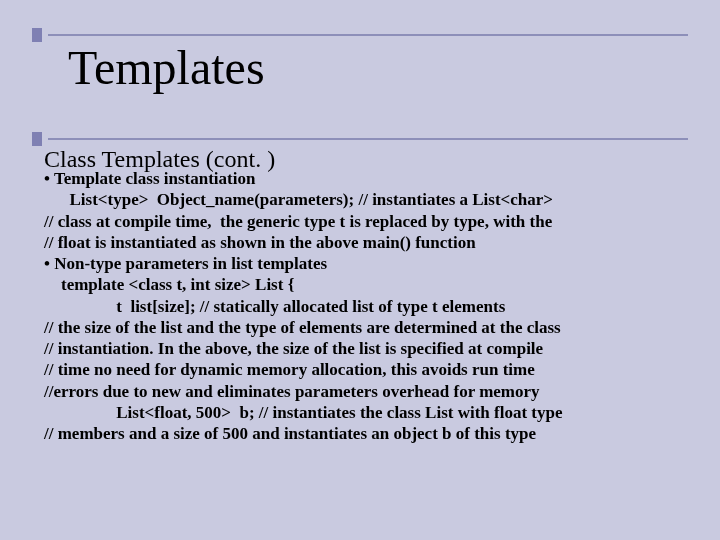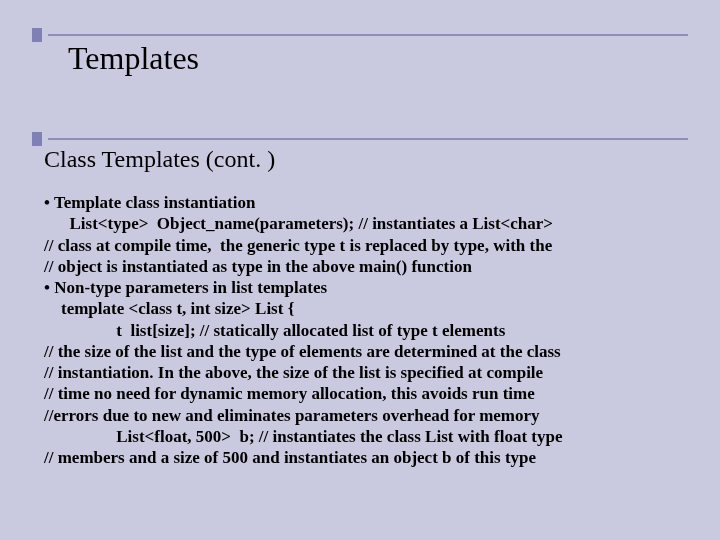--- a/index.html
+++ b/index.html
@@ -33,21 +33,21 @@
   }
   .top-rule .line {
     width: 640px;
     height: 2px;
     background: #8d8fb9;
   }
   .title {
     position: absolute;
     left: 68px;
     top: 40px;
-    font-size: 32px;
+    font-size: 48px;
     font-weight: normal;
     color: #000;
   }
   .mid-rule {
     position: absolute;
     left: 32px;
     top: 132px;
     height: 14px;
     display: flex;
     align-items: center;
@@ -68,21 +68,21 @@
     left: 44px;
     top: 146px;
     font-size: 24px;
     font-weight: normal;
     color: #000;
     font-family: Liberation Serif, serif;
   }
   .body {
     position: absolute;
     left: 44px;
-    top: 192px;
+    top: 168px;
     width: 640px;
     font-size: 17px;
     font-weight: bold;
     color: #000;
     line-height: 1.25;
   }
   .body .line {
     white-space: pre;
   }
 </style>
@@ -101,21 +101,21 @@
     <div class="tick"></div>
     <div class="line"></div>
   </div>
 
   <div class="subtitle">Class Templates (cont. )</div>
 
   <div class="body">
     <div class="line">• Template class instantiation</div>
     <div class="line">      List&lt;type&gt;  Object_name(parameters); // instantiates a List&lt;char&gt;</div>
     <div class="line">// class at compile time,  the generic type t is replaced by type, with the</div>
-    <div class="line">// object is instantiated as type in the above main() function</div>
+    <div class="line">// float is instantiated as shown in the above main() function</div>
     <div class="line">• Non-type parameters in list templates</div>
     <div class="line">    template &lt;class t, int size&gt; List {</div>
     <div class="line">                 t  list[size]; // statically allocated list of type t elements</div>
     <div class="line">// the size of the list and the type of elements are determined at the class</div>
     <div class="line">// instantiation. In the above, the size of the list is specified at compile</div>
     <div class="line">// time no need for dynamic memory allocation, this avoids run time</div>
     <div class="line">//errors due to new and eliminates parameters overhead for memory</div>
     <div class="line">                 List&lt;float, 500&gt;  b; // instantiates the class List with float type</div>
     <div class="line">// members and a size of 500 and instantiates an object b of this type</div>
   </div>

